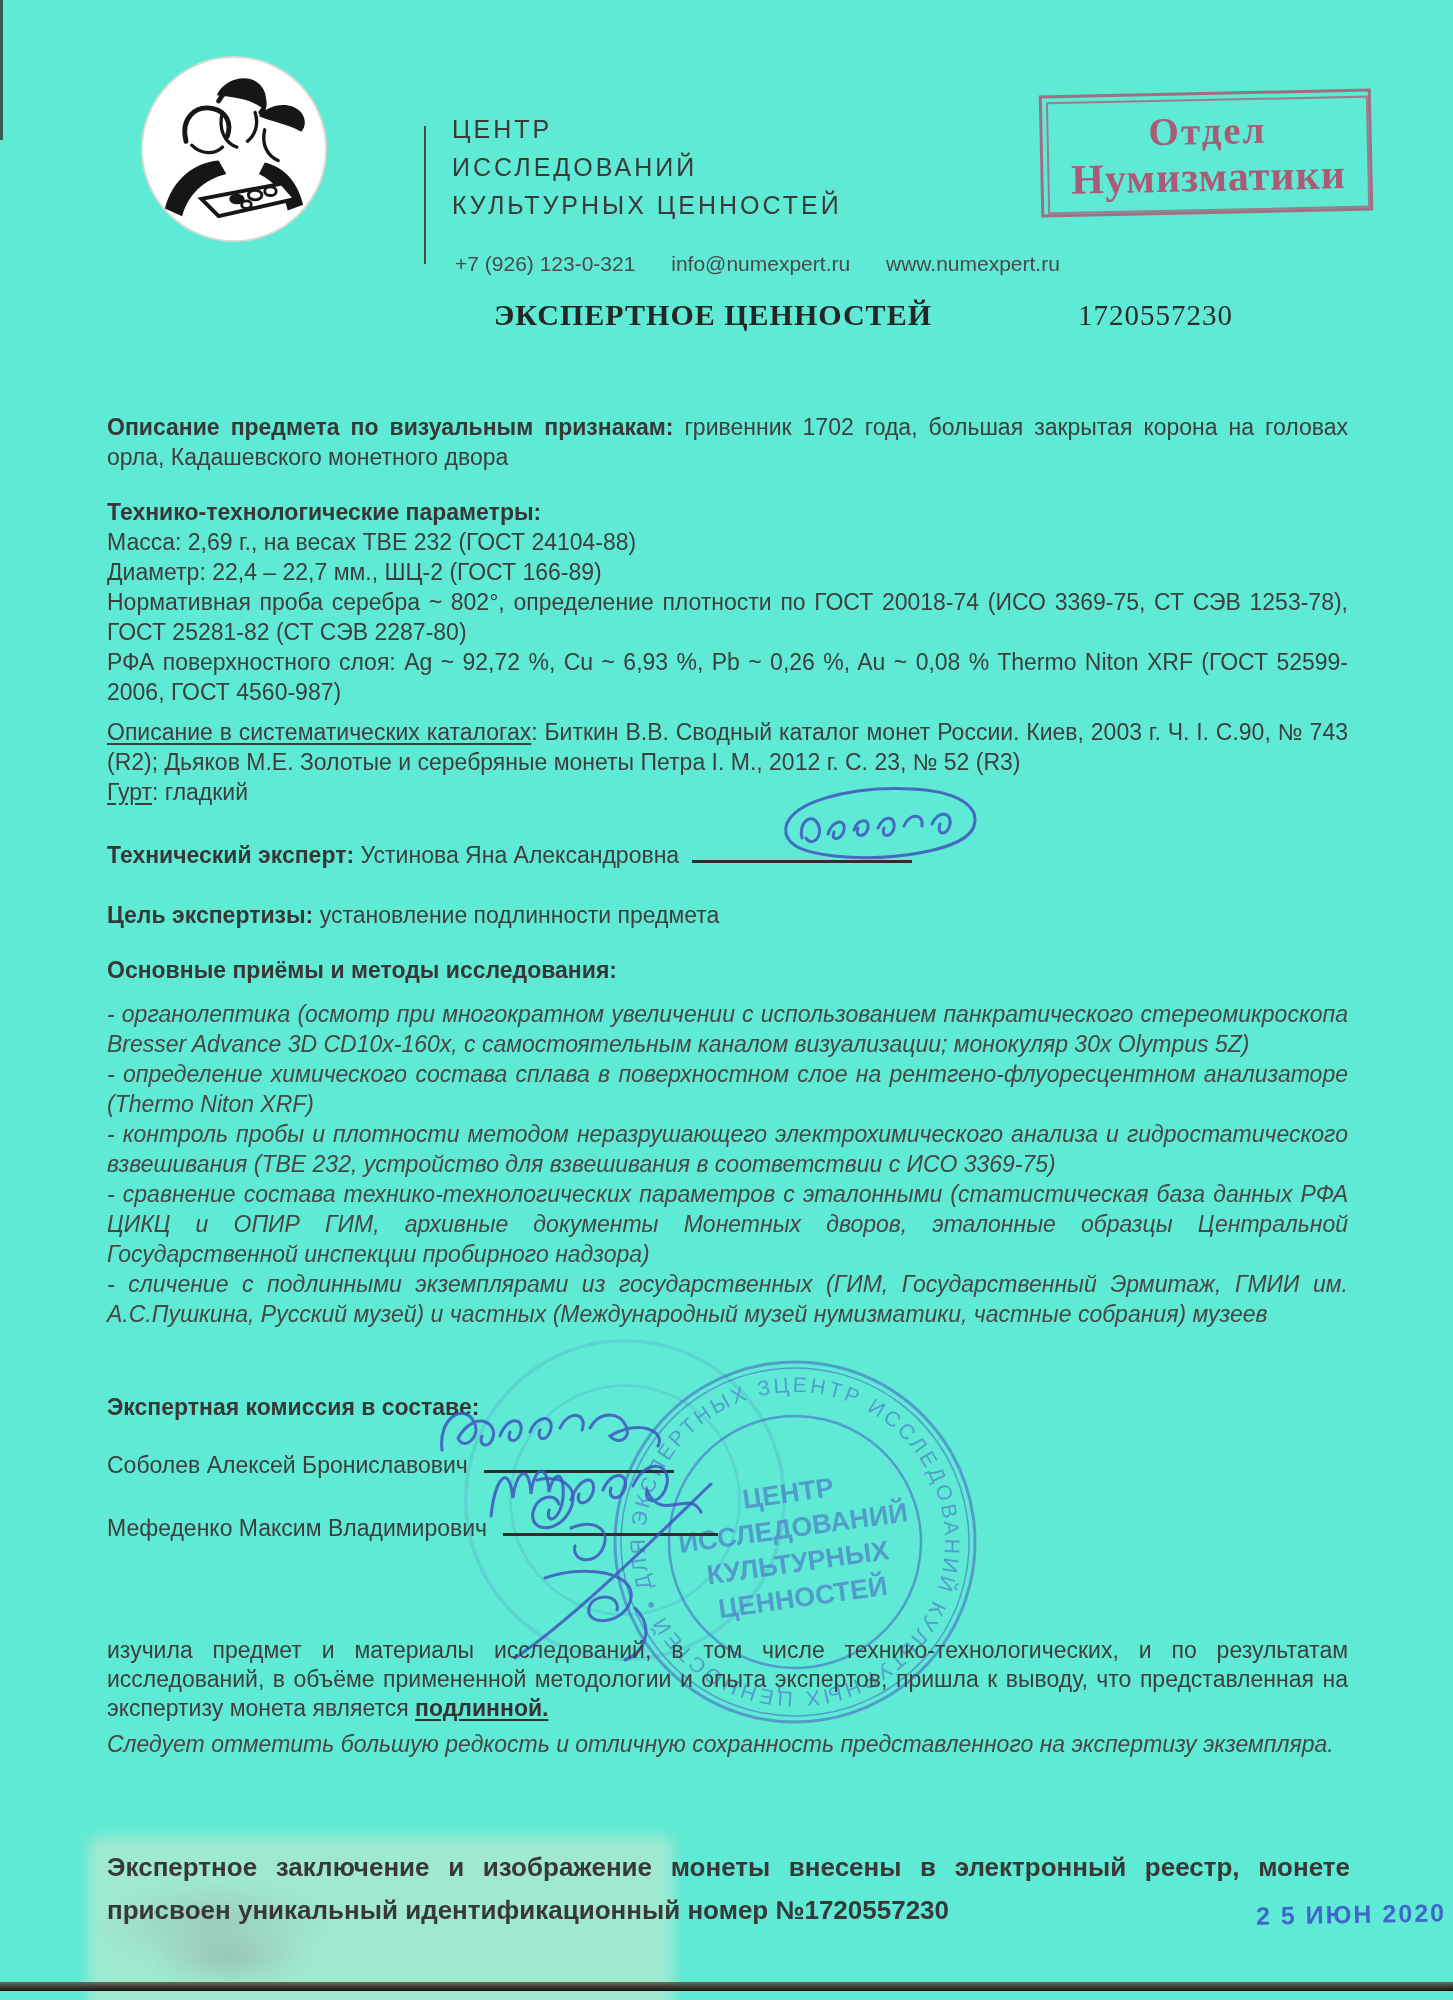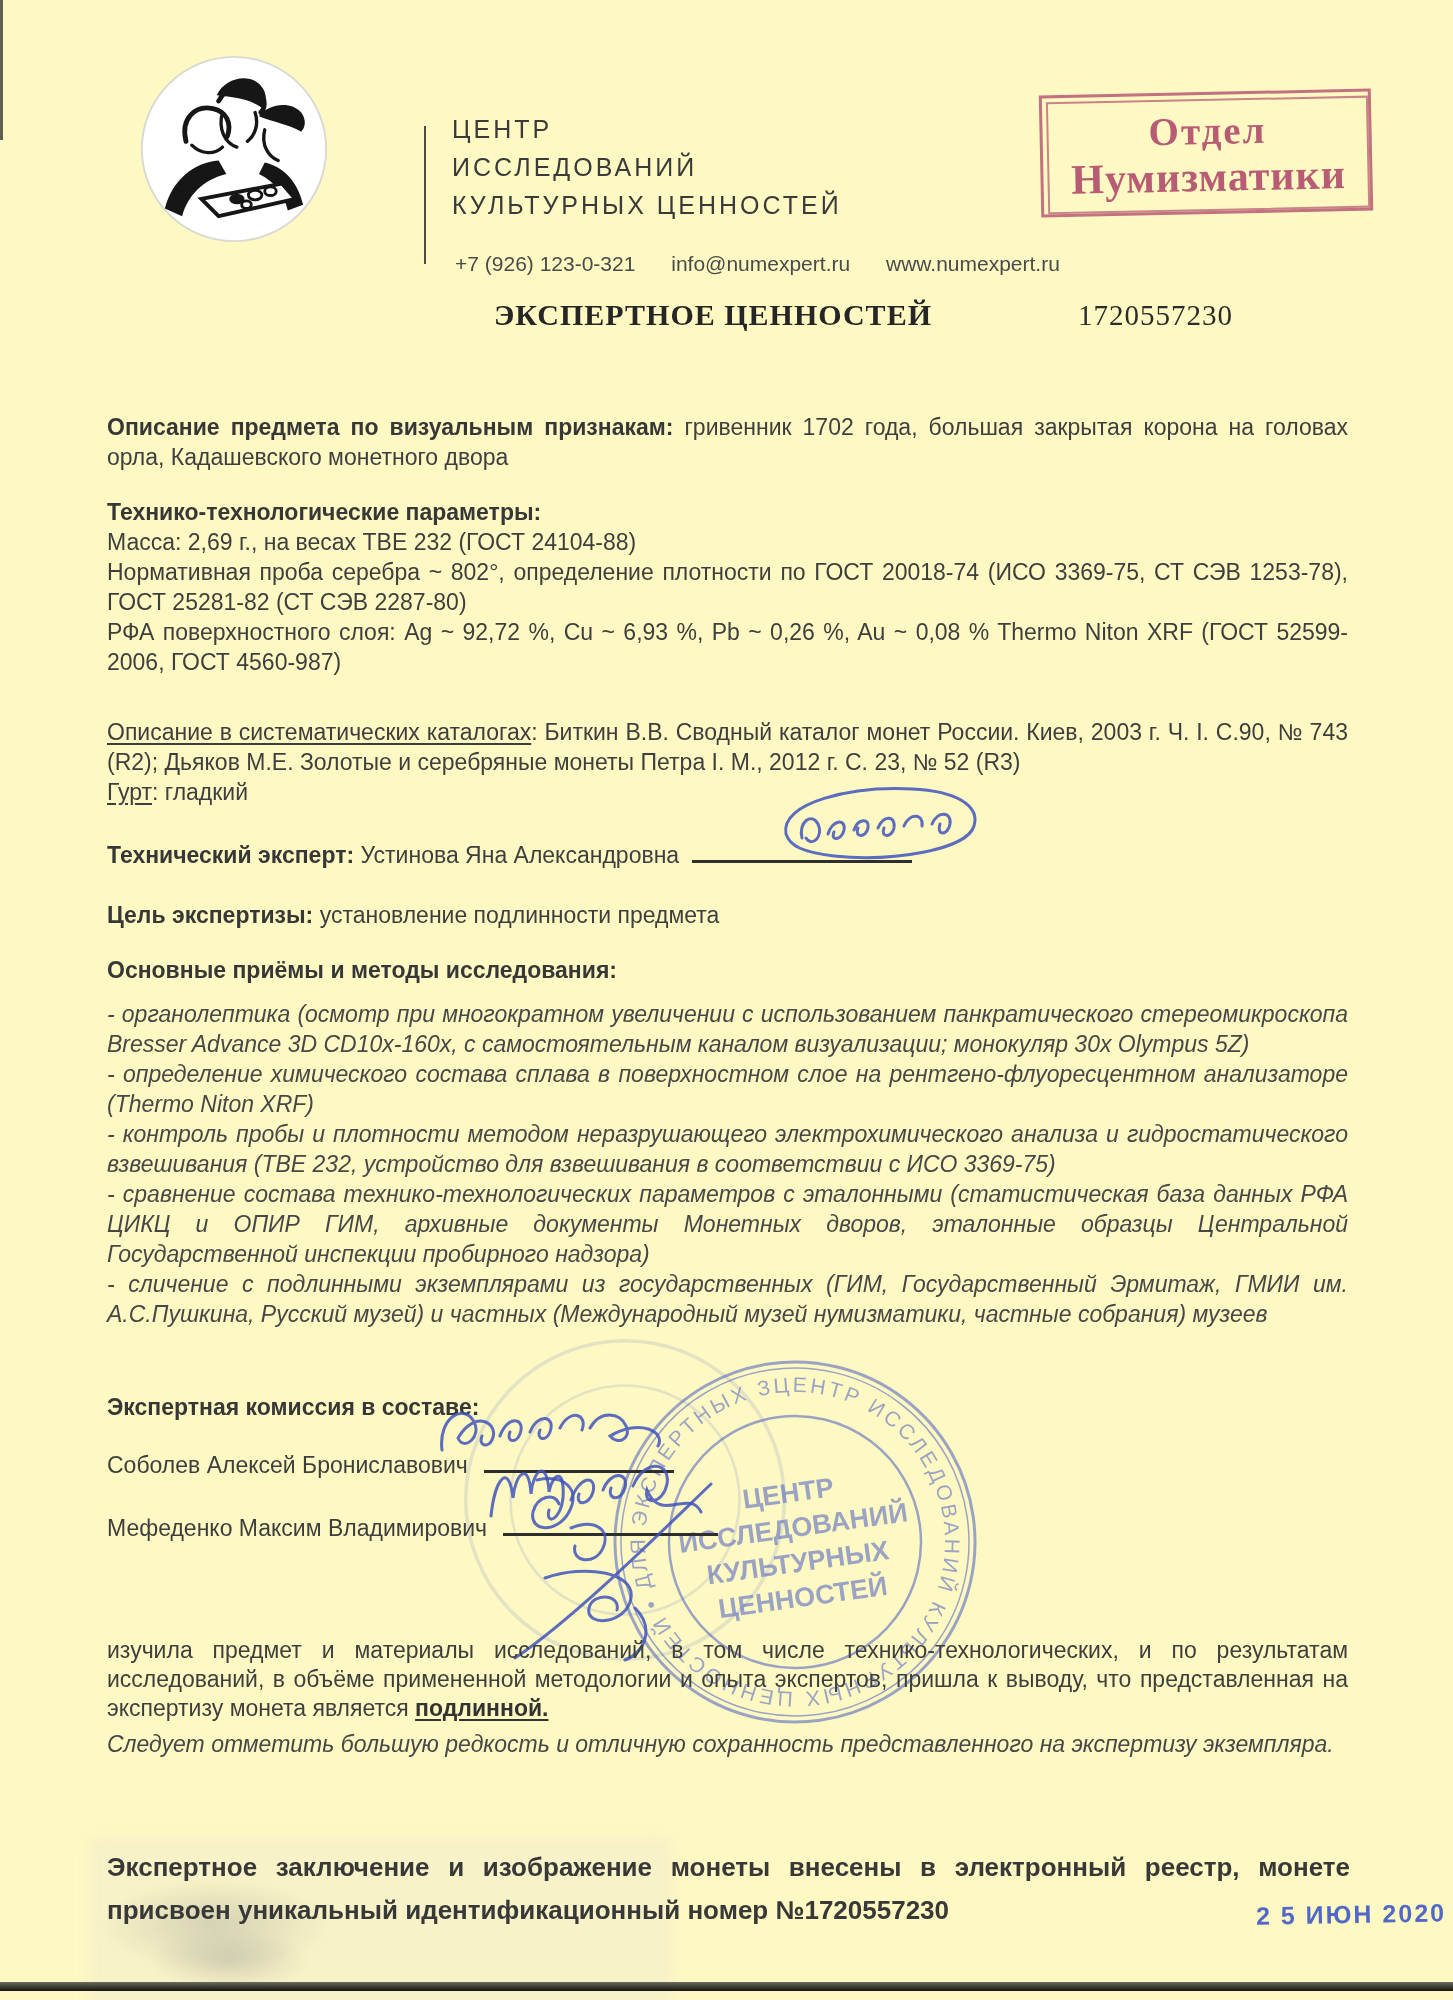--- a/index.html
+++ b/index.html
@@ -1,17 +1,17 @@
 <!DOCTYPE html>
 <html lang="ru"><head>
 <meta charset="utf-8">
 <style>
   html,body{margin:0;padding:0;background:#e8e8e4;}
   .page{
-    position:relative;width:1453px;height:2000px;background:#fef9c3;
+    position:relative;width:1453px;height:2000px;background:#5eead4;
     overflow:hidden;font-family:"Liberation Sans",sans-serif;color:#3e3e3e;
     margin:0 auto;
   }
   
   .logo{position:absolute;left:138px;top:53px;width:192px;height:192px;}
   .hdr-divider{position:absolute;left:424px;top:126px;width:2px;height:138px;background:#4a4a4a;}
   .org-name{position:absolute;left:452px;top:110px;font-size:25px;line-height:38px;
     letter-spacing:3px;color:#3a3a3a;font-weight:400;}
   .contact{position:absolute;left:455px;top:252px;font-size:21px;color:#4a4a4a;}
   .contact span{margin-right:30px;}
@@ -119,20 +119,21 @@
   <div class="doc-number">1720557230</div>
 
   <div class="block just" style="top:412px;">
     <span class="bold">Описание предмета по визуальным признакам:</span>
     <span>гривенник 1702 года, большая закрытая корона на головах орла, Кадашевского монетного двора</span>
   </div>
 
   <div class="block" style="top:497px;">
     <div class="bold">Технико-технологические параметры:</div>
     <div>Масса: 2,69 г., на весах ТВЕ 232 (ГОСТ 24104-88)</div>
+    <div>Диаметр: 22,4 – 22,7 мм., ШЦ-2 (ГОСТ 166-89)</div>
     <div class="just">Нормативная проба серебра ~ 802°, определение плотности по ГОСТ 20018-74 (ИСО 3369-75, СТ СЭВ 1253-78),  ГОСТ 25281-82 (СТ СЭВ 2287-80)</div>
     <div class="just">РФА поверхностного слоя: Ag ~ 92,72 %, Cu ~ 6,93 %, Pb ~ 0,26 %, Au ~ 0,08 % Thermo Niton XRF (ГОСТ 52599-2006, ГОСТ 4560-987)</div>
   </div>
 
   <div class="block just" style="top:717px;">
     <span class="ul">Описание в систематических каталогах</span><span>: Биткин В.В. Сводный каталог монет России. Киев, 2003 г. Ч. I. С.90, № 743 (R2); Дьяков М.Е. Золотые и серебряные монеты Петра I. М., 2012 г. С. 23, № 52 (R3)</span>
   </div>
   <div class="block" style="top:777px;">
     <span class="ul">Гурт</span><span>: гладкий</span>
   </div>

